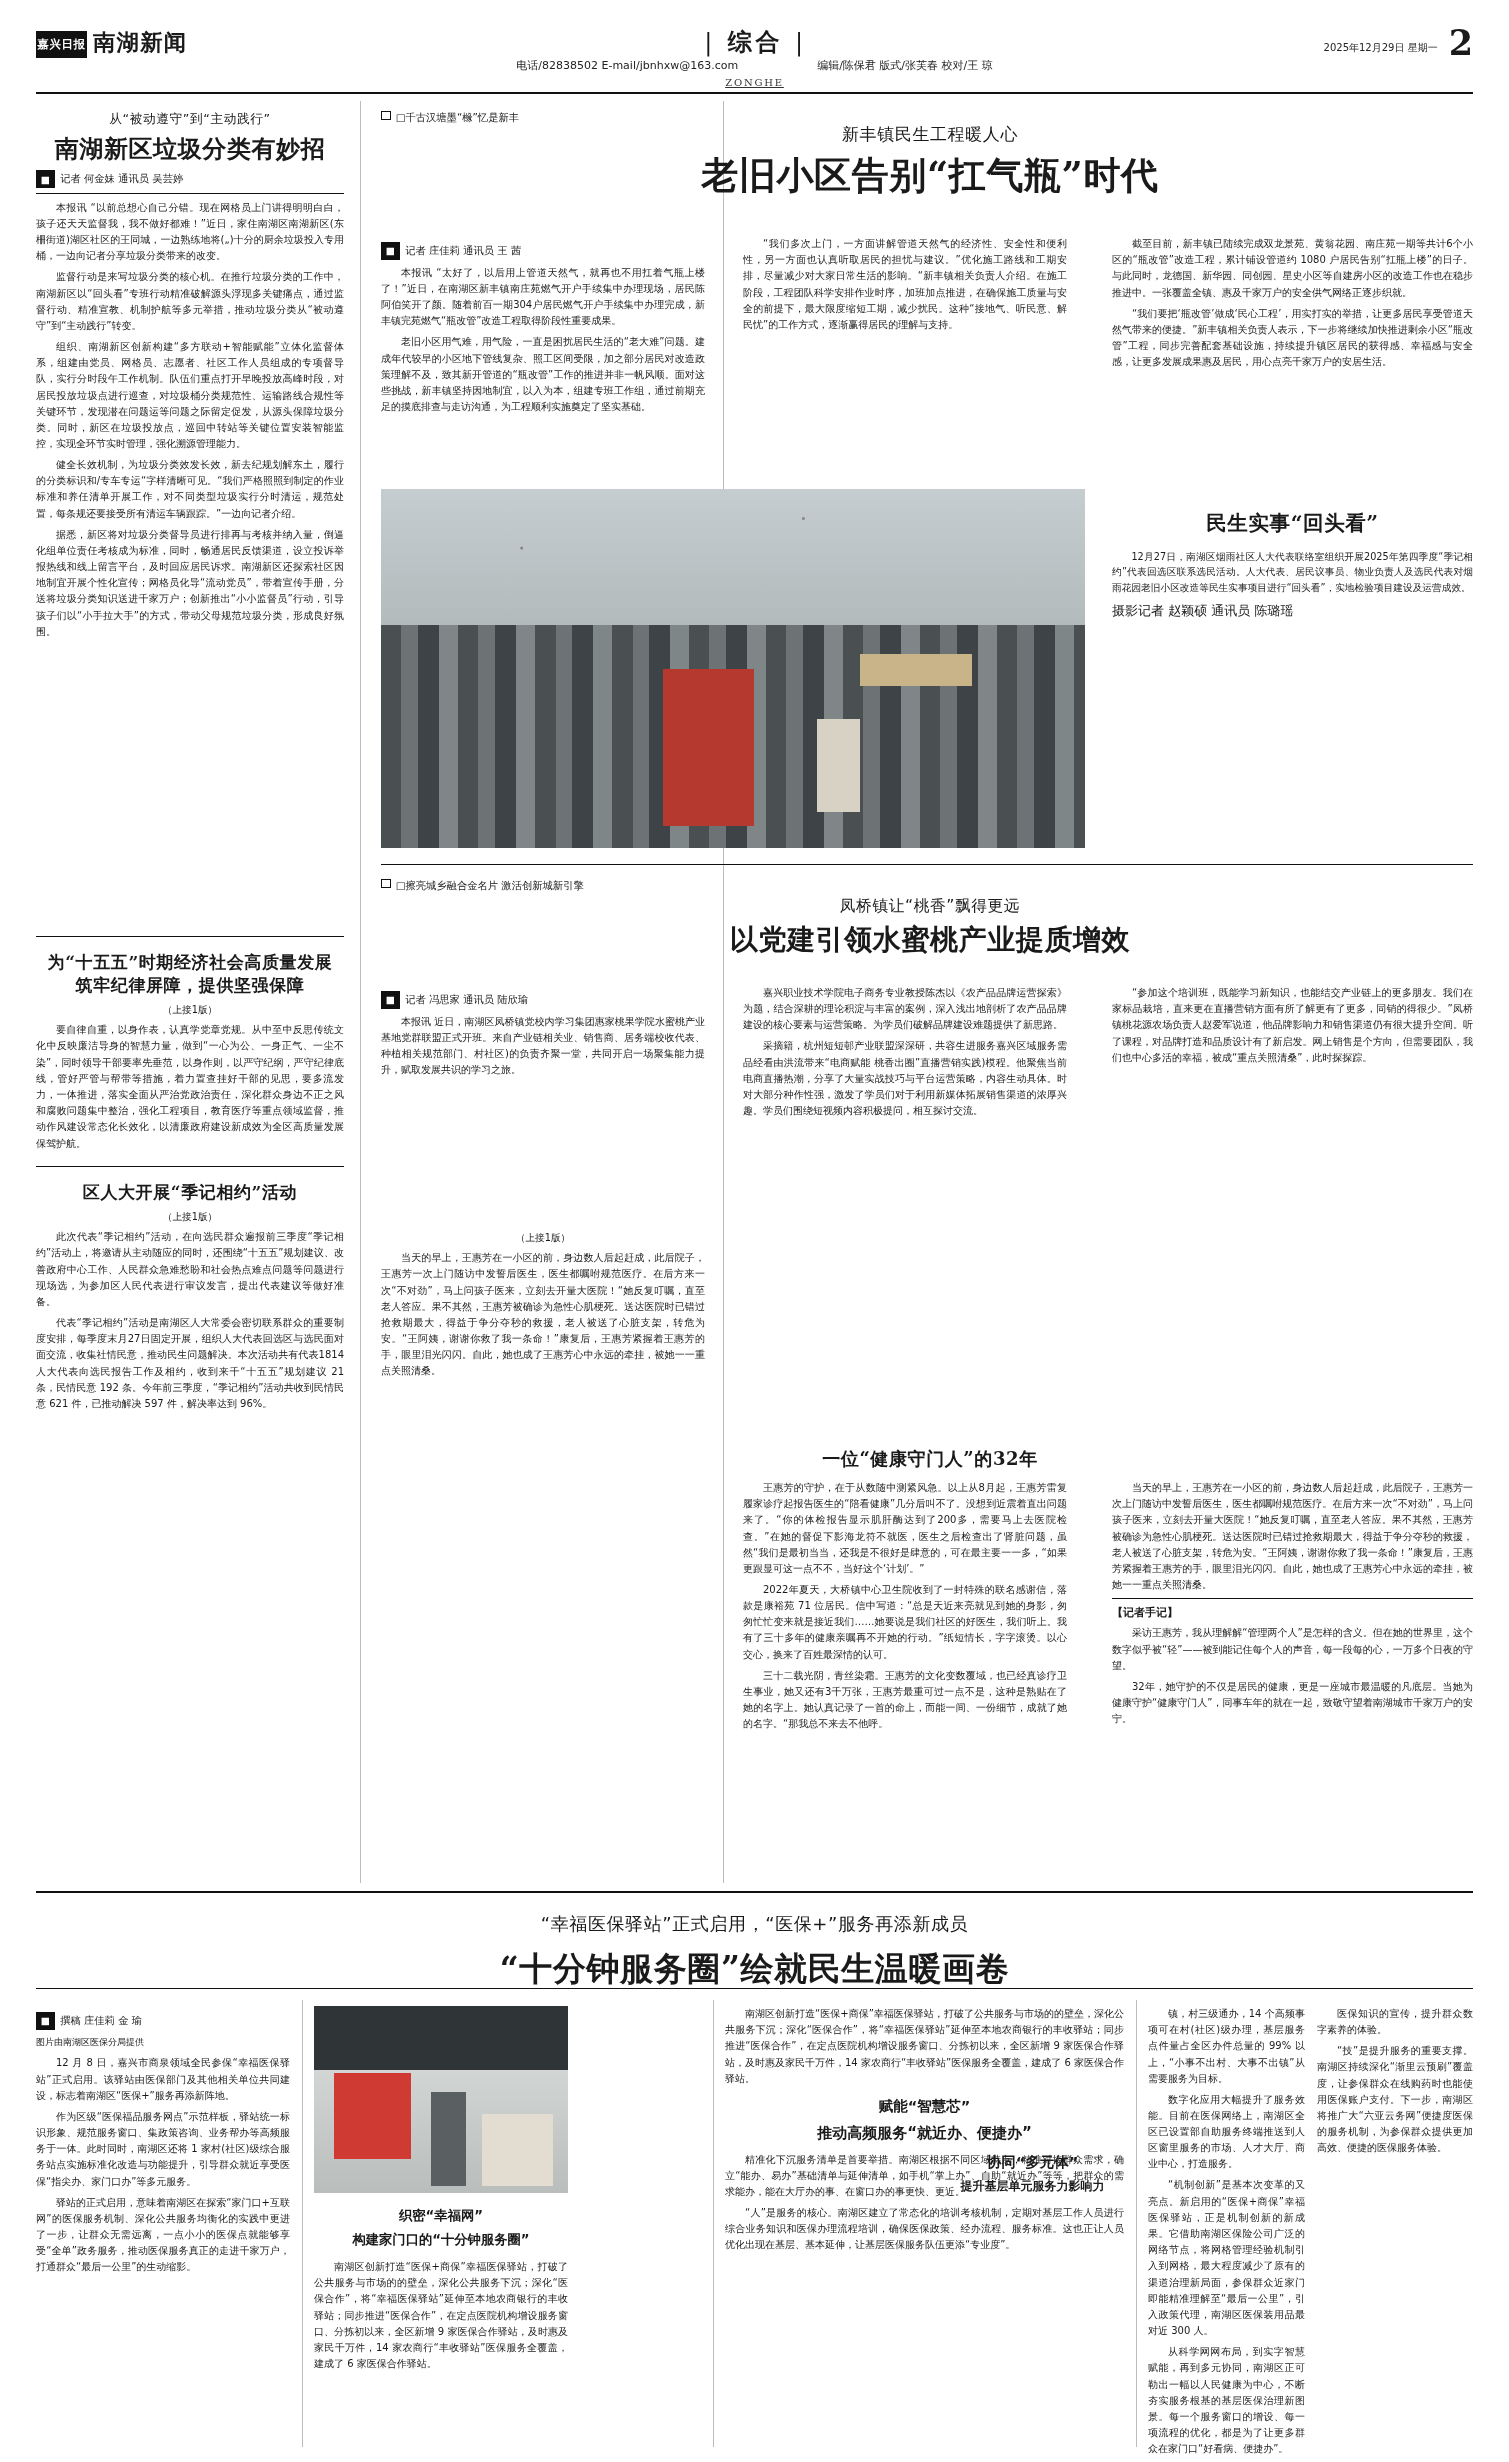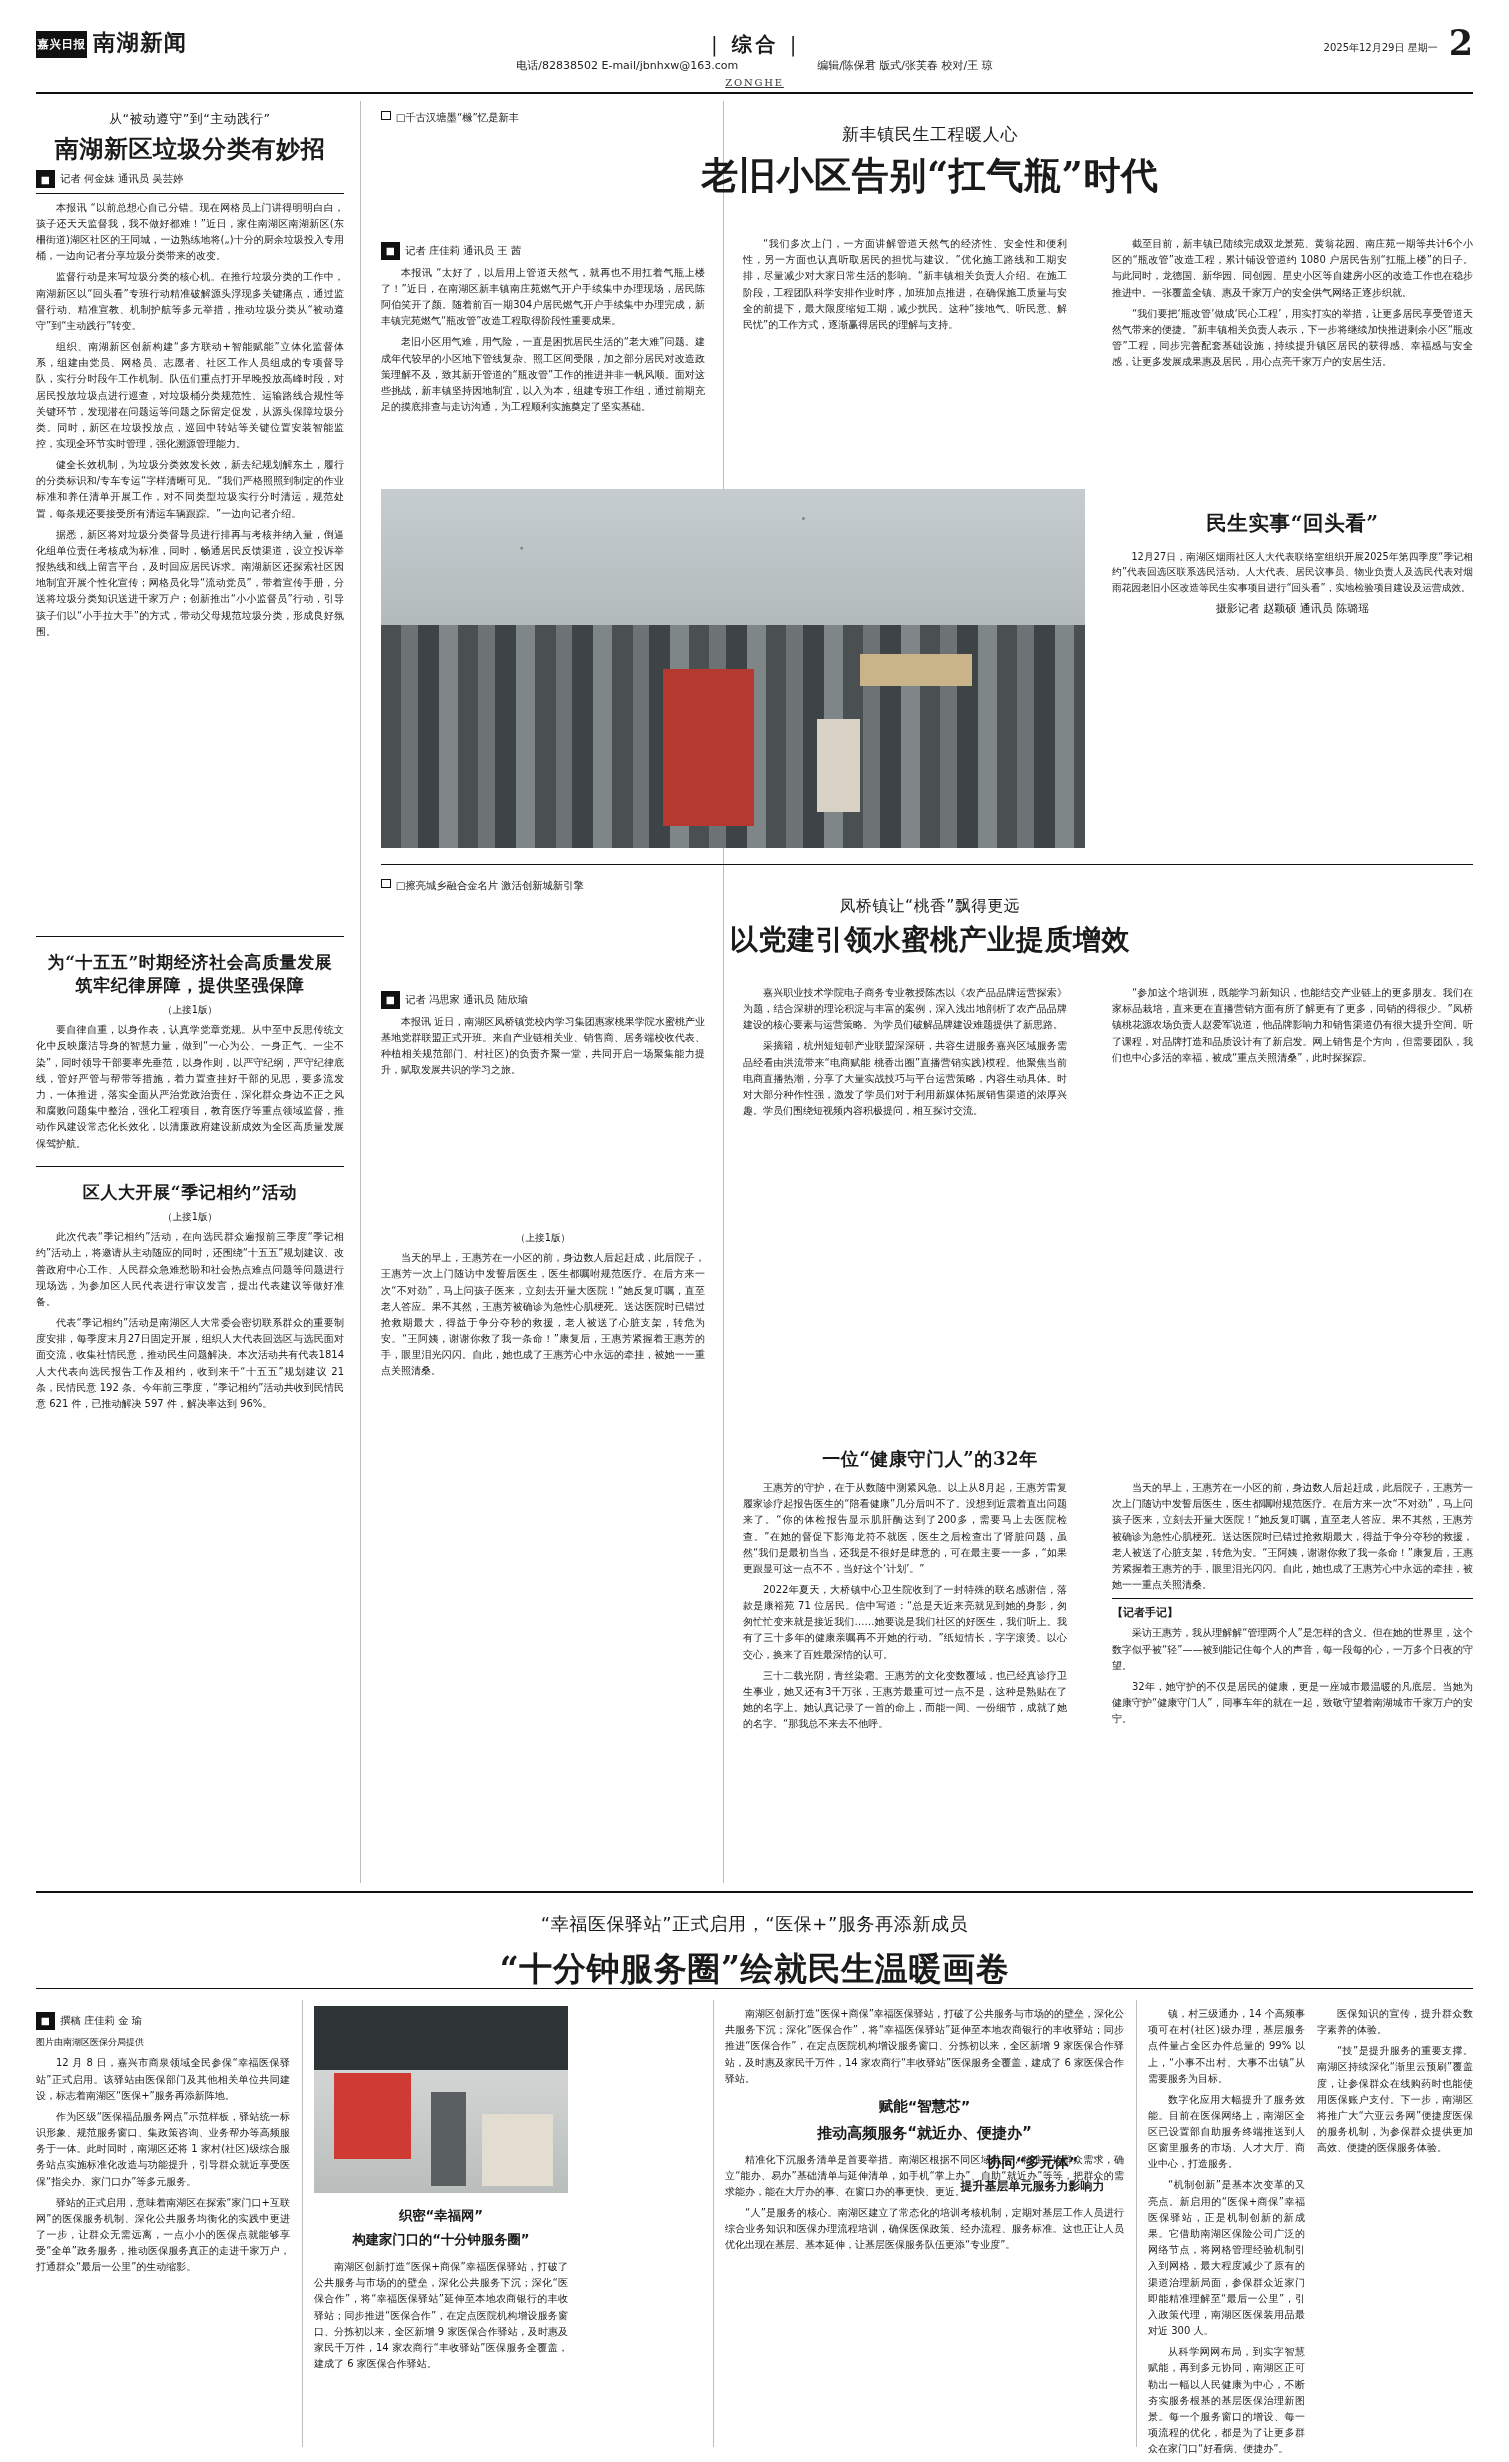--- a/index.html
+++ b/index.html
@@ -6,21 +6,21 @@
   body{width:1509px;height:2462px;font-family:"DejaVu Sans","Liberation Sans",sans-serif;color:#1a1a1a;}
   .page{position:relative;width:1509px;height:2462px;padding:0;box-sizing:border-box;}
   
   .masthead{position:absolute;left:36px;top:15.7px;width:1437px;height:42px;display:flex;align-items:flex-end;}
   .logo-box{display:flex;align-items:flex-end;gap:6px;}
   .logo-mark{width:51px;height:26.6px;background:#111;color:#fff;font-size:11.5px;line-height:1.05;
     display:flex;flex-direction:column;align-items:center;justify-content:center;font-weight:bold;letter-spacing:0.6px;}
   .logo-mark span{display:block;}
   .paper-name{font-family:"DejaVu Serif","Liberation Serif",serif;font-size:22.4px;font-weight:bold;letter-spacing:1.2px;}
   .mast-center{flex:1;text-align:center;}
-  .mast-center .sec{font-family:"DejaVu Serif","Liberation Serif",serif;font-size:20px;font-weight:bold;letter-spacing:3.6px;}
+  .mast-center .sec{font-family:"DejaVu Serif","Liberation Serif",serif;font-size:24px;font-weight:bold;letter-spacing:3.6px;}
   .mast-right{text-align:right;display:flex;align-items:flex-end;gap:11px;}
   .mast-date{font-size:10px;color:#222;padding-bottom:2.4px;}
   .page-no{font-family:"DejaVu Serif","Liberation Serif",serif;font-size:35px;font-weight:bold;line-height:0.85;}
   .mast-sub{position:absolute;left:36px;top:58px;width:1437px;text-align:center;font-size:11px;color:#222;}
   .mast-sub .row2{margin-top:3.6px;font-family:"DejaVu Serif","Liberation Serif",serif;font-size:10px;letter-spacing:1.8px;color:#333;text-decoration:underline;}
   .rule{position:absolute;left:36px;width:1437px;height:1.8px;background:#111;}
   
   .col{position:absolute;font-size:10px;line-height:1.62;text-align:justify;}
   .vline{position:absolute;width:0.6px;background:#bdbdbd;}
   .hline{position:absolute;height:0.6px;background:#bdbdbd;}
@@ -32,21 +32,21 @@
   .hl-big{font-size:37px;line-height:1.25;}
   .hl-mid{font-size:28px;line-height:1.3;}
   .byline{font-size:10.3px;margin:6px 0 4.8px 0;}
   .tagsq{display:inline-block;width:7.9px;height:7.9px;border:1.2px solid #111;margin-right:4.8px;vertical-align:0.6px;}
   .blk{display:inline-block;background:#111;color:#fff;padding:1.2px 4.8px;font-size:9.7px;margin-right:4.8px;letter-spacing:0.6px;}
   p{margin:0 0 4.8px 0;text-indent:2em;}
   .note{font-size:9.7px;text-align:center;margin:4.8px 0;}
   .photo{background:#8b8f86;position:relative;overflow:hidden;}
   .photo .sky{position:absolute;inset:0;background:linear-gradient(#cfd6d8,#b9c0bf 45%,#8e9791);}
   .cap{font-size:9.7px;line-height:1.6;text-indent:0;}
-  .sign{font-size:11px;text-align:center;}
+  .sign{font-size:13px;text-align:left;}
   .small{font-size:9px;}
   .ph-people{position:absolute;bottom:0;width:100%;height:62%;
      background:repeating-linear-gradient(90deg,#4a4f52 0 20.5px,#6d7375 20.5px 37px,#3d4346 37px 58px,#7f8688 58px 77px);}
   .ph-tree{position:absolute;top:0;left:0;width:100%;height:55%;
      background:radial-gradient(circle at 20% 30%, rgba(80,80,70,.55) 0 1.2px, transparent 1.8px),
                 radial-gradient(circle at 60% 15%, rgba(80,80,70,.5) 0 1.2px, transparent 1.8px),
                 linear-gradient(#c6cdd0,#aab2b3);}
 </style>
 </head>
 <body>

